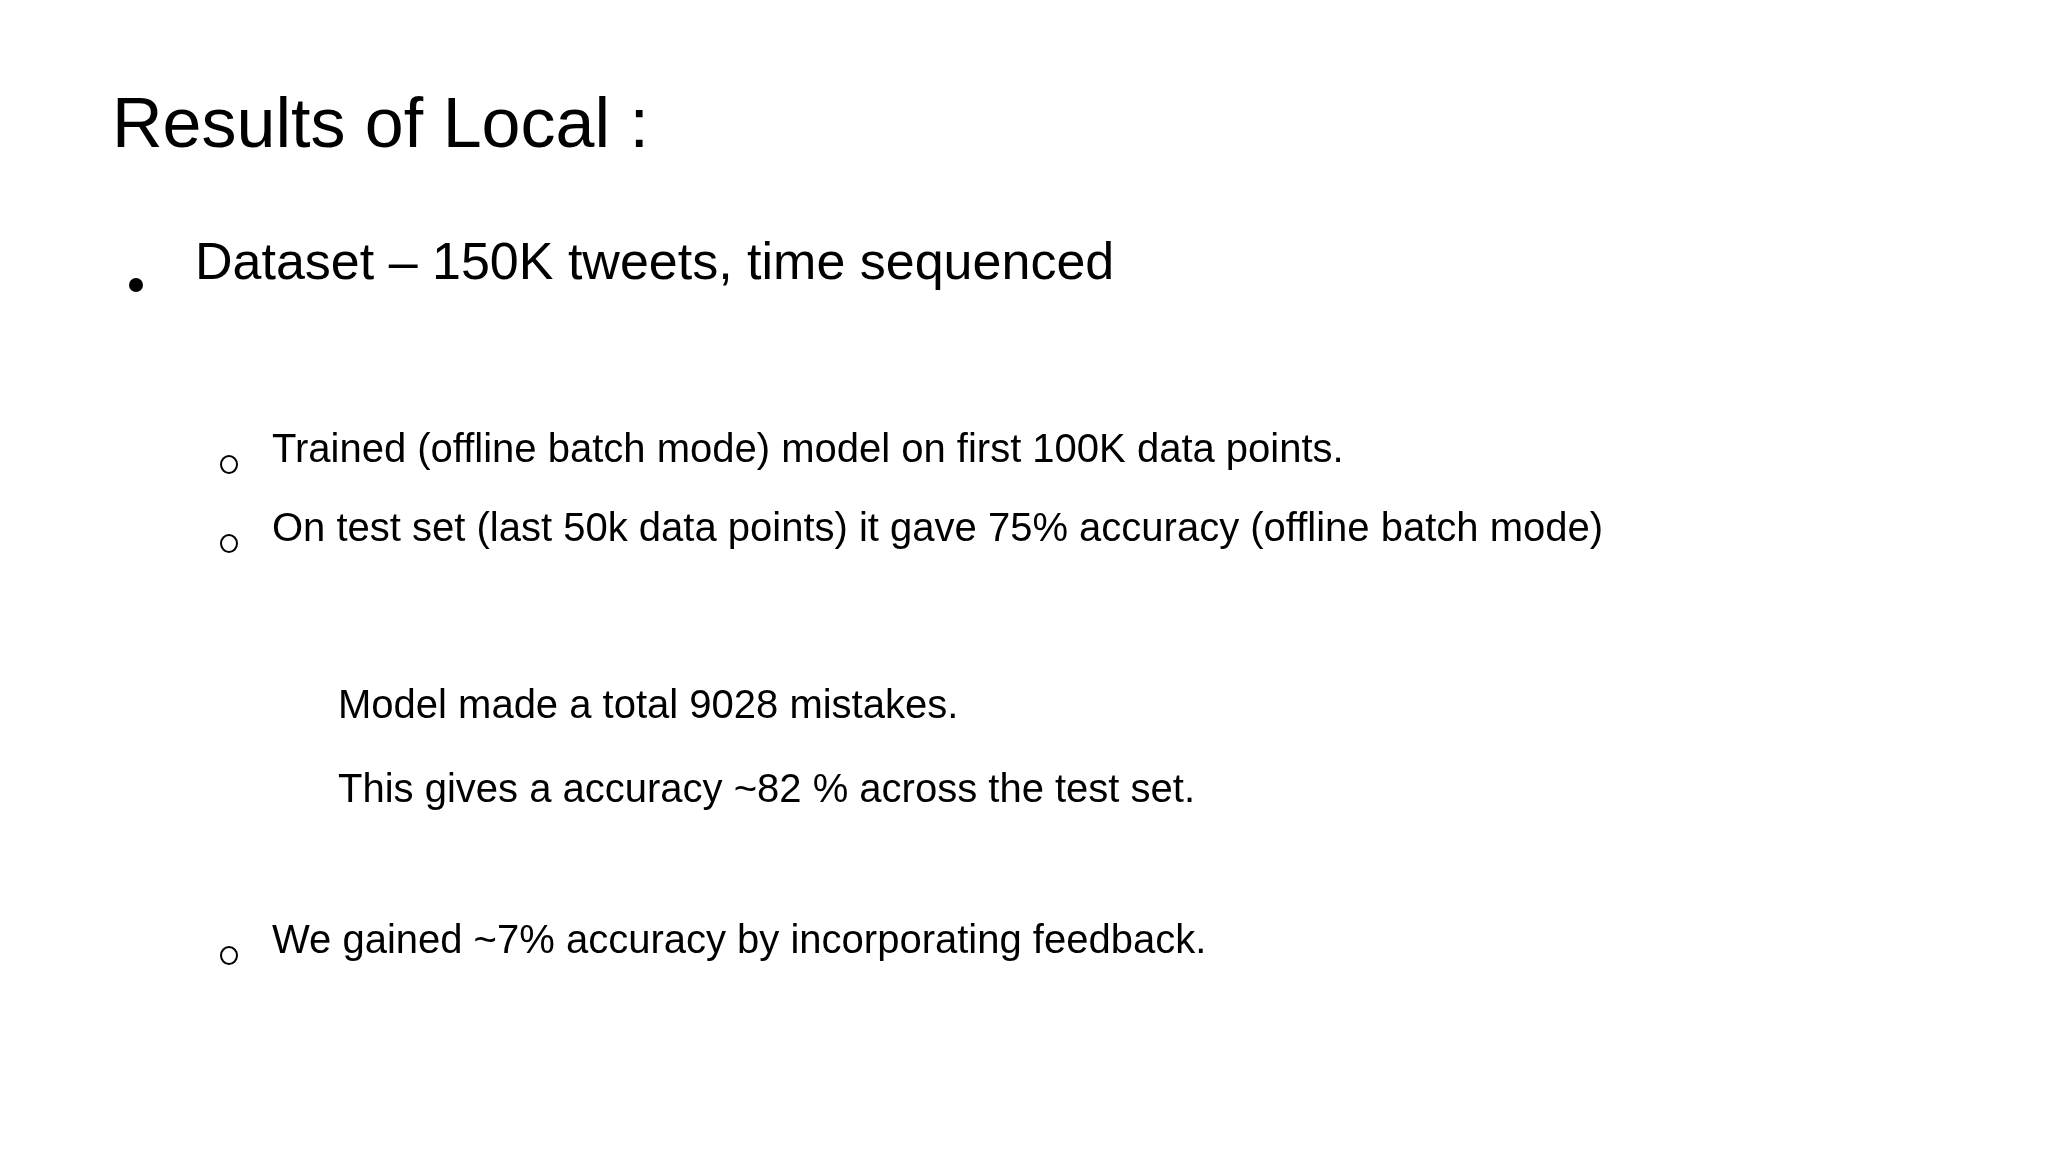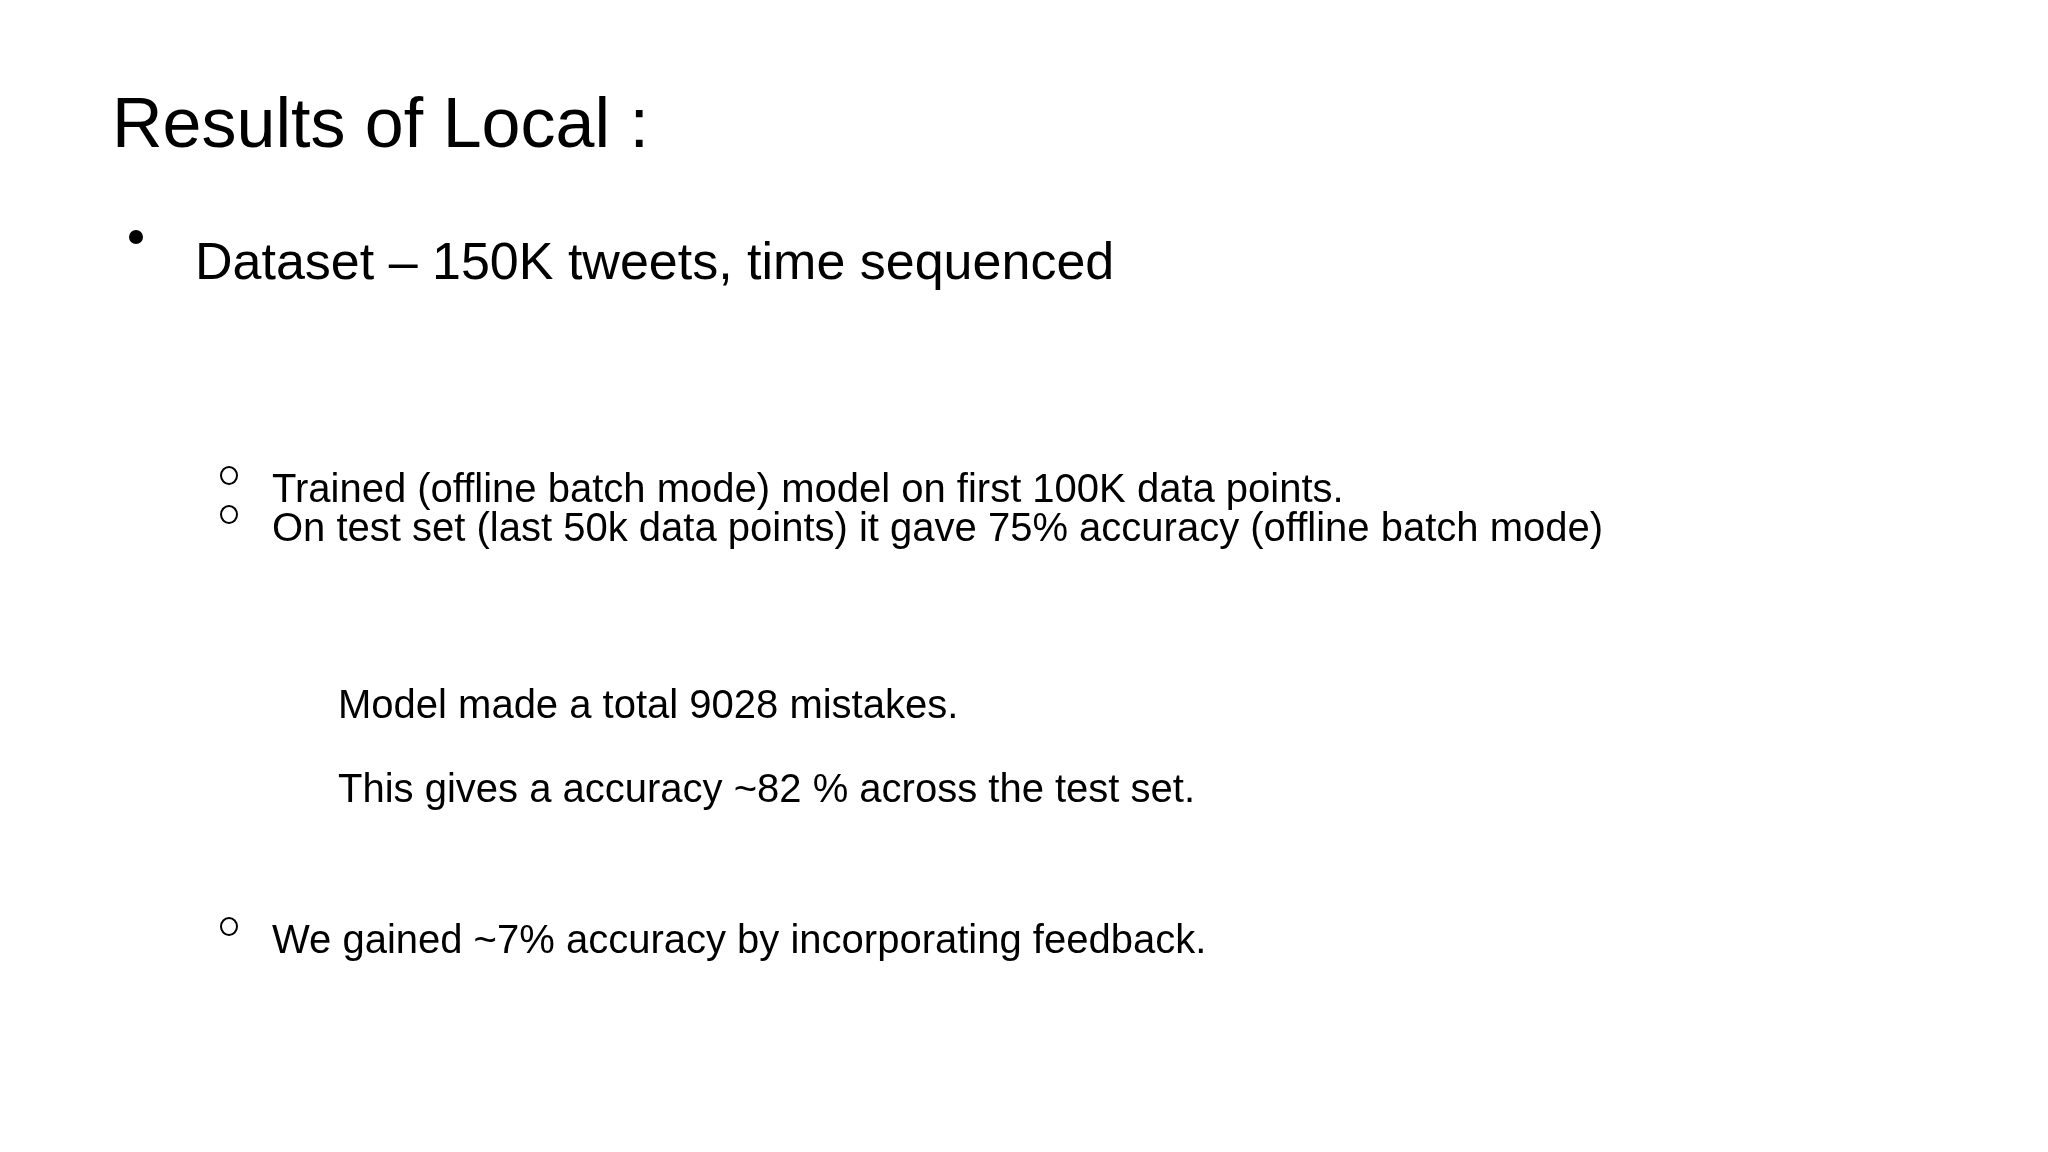--- a/index.html
+++ b/index.html
@@ -23,21 +23,21 @@
     top: 81px;
     font-size: 70px;
     font-weight: 400;
     line-height: 1.2;
     white-space: nowrap;
     letter-spacing: 0px;
   }
   .line {
     position: absolute;
     display: flex;
-    align-items: flex-start;
+    align-items: flex-end;
     white-space: nowrap;
   }
   .lvl1 {
     left: 129px;
     font-size: 52px;
     line-height: 1.2;
   }
   .lvl2 {
     left: 220px;
     font-size: 40px;
@@ -75,21 +75,21 @@
 <div class="slide">
 
   <h1 class="title">Results of Local :</h1>
 
   <div class="line lvl1" style="top:230px">
     <span class="dot"></span>
     <span class="txt">Dataset – 150K tweets, time sequenced</span>
   </div>
 
 
-  <div class="line lvl2" style="top:464px">
+  <div class="line lvl2" style="top:424px">
     <span class="circle"></span>
     <span class="txt">Trained (offline batch mode) model on first 100K data points.</span>
   </div>
 
   <div class="line lvl2" style="top:503px">
     <span class="circle"></span>
     <span class="txt">On test set (last 50k data points) it gave 75% accuracy (offline batch mode)</span>
   </div>
 
 

